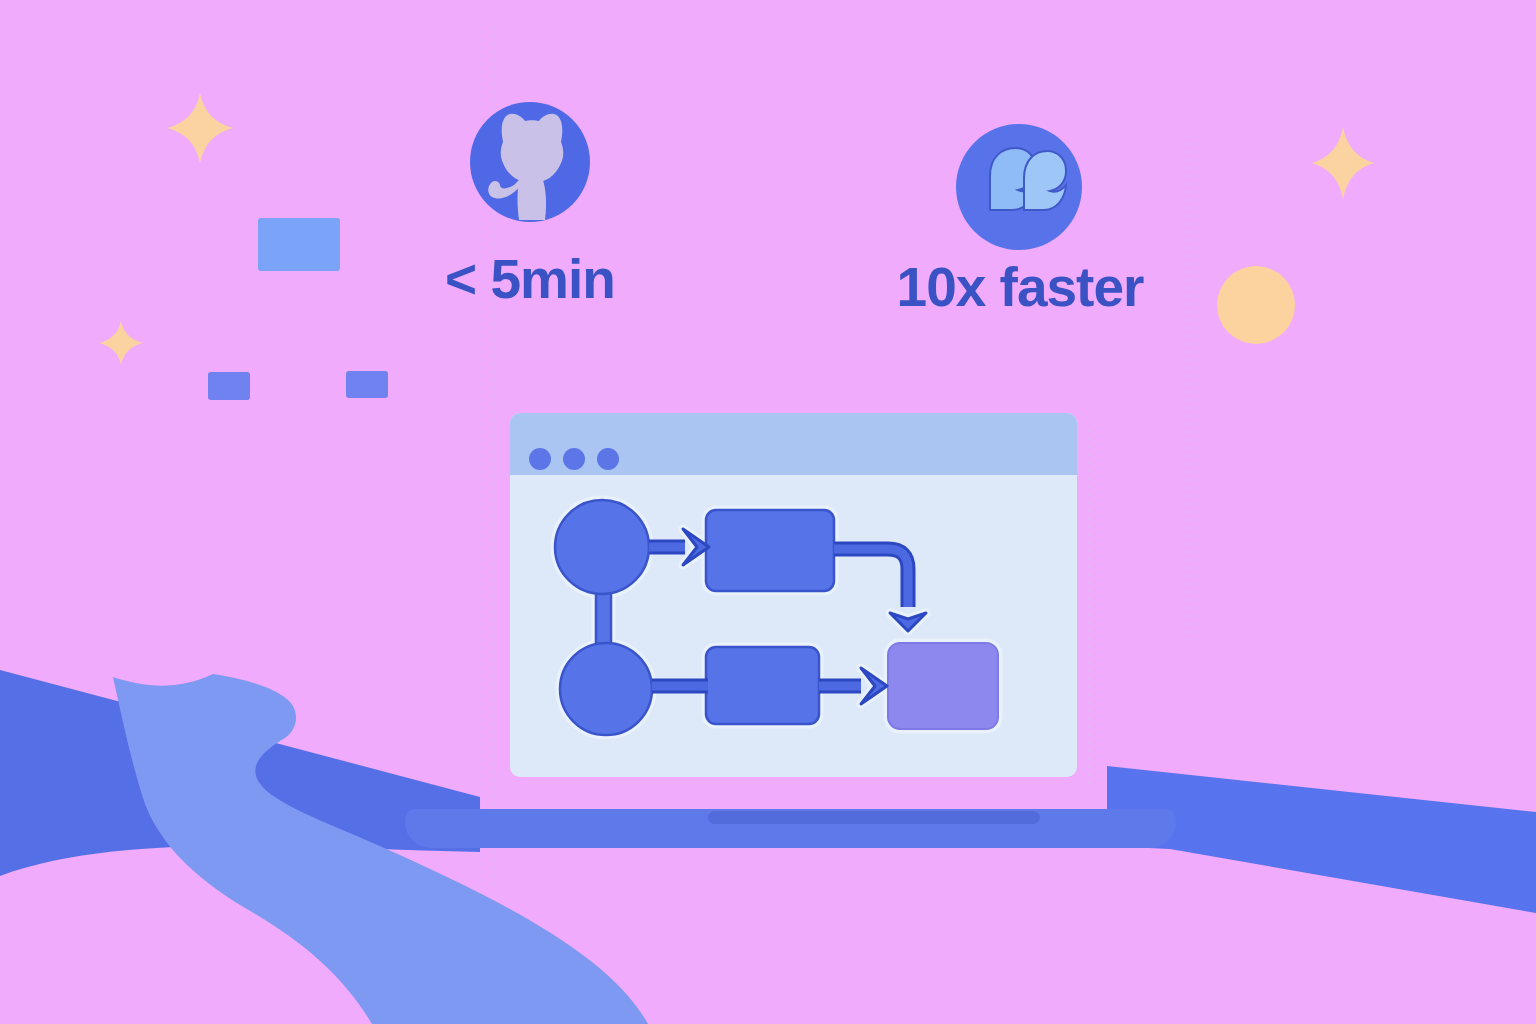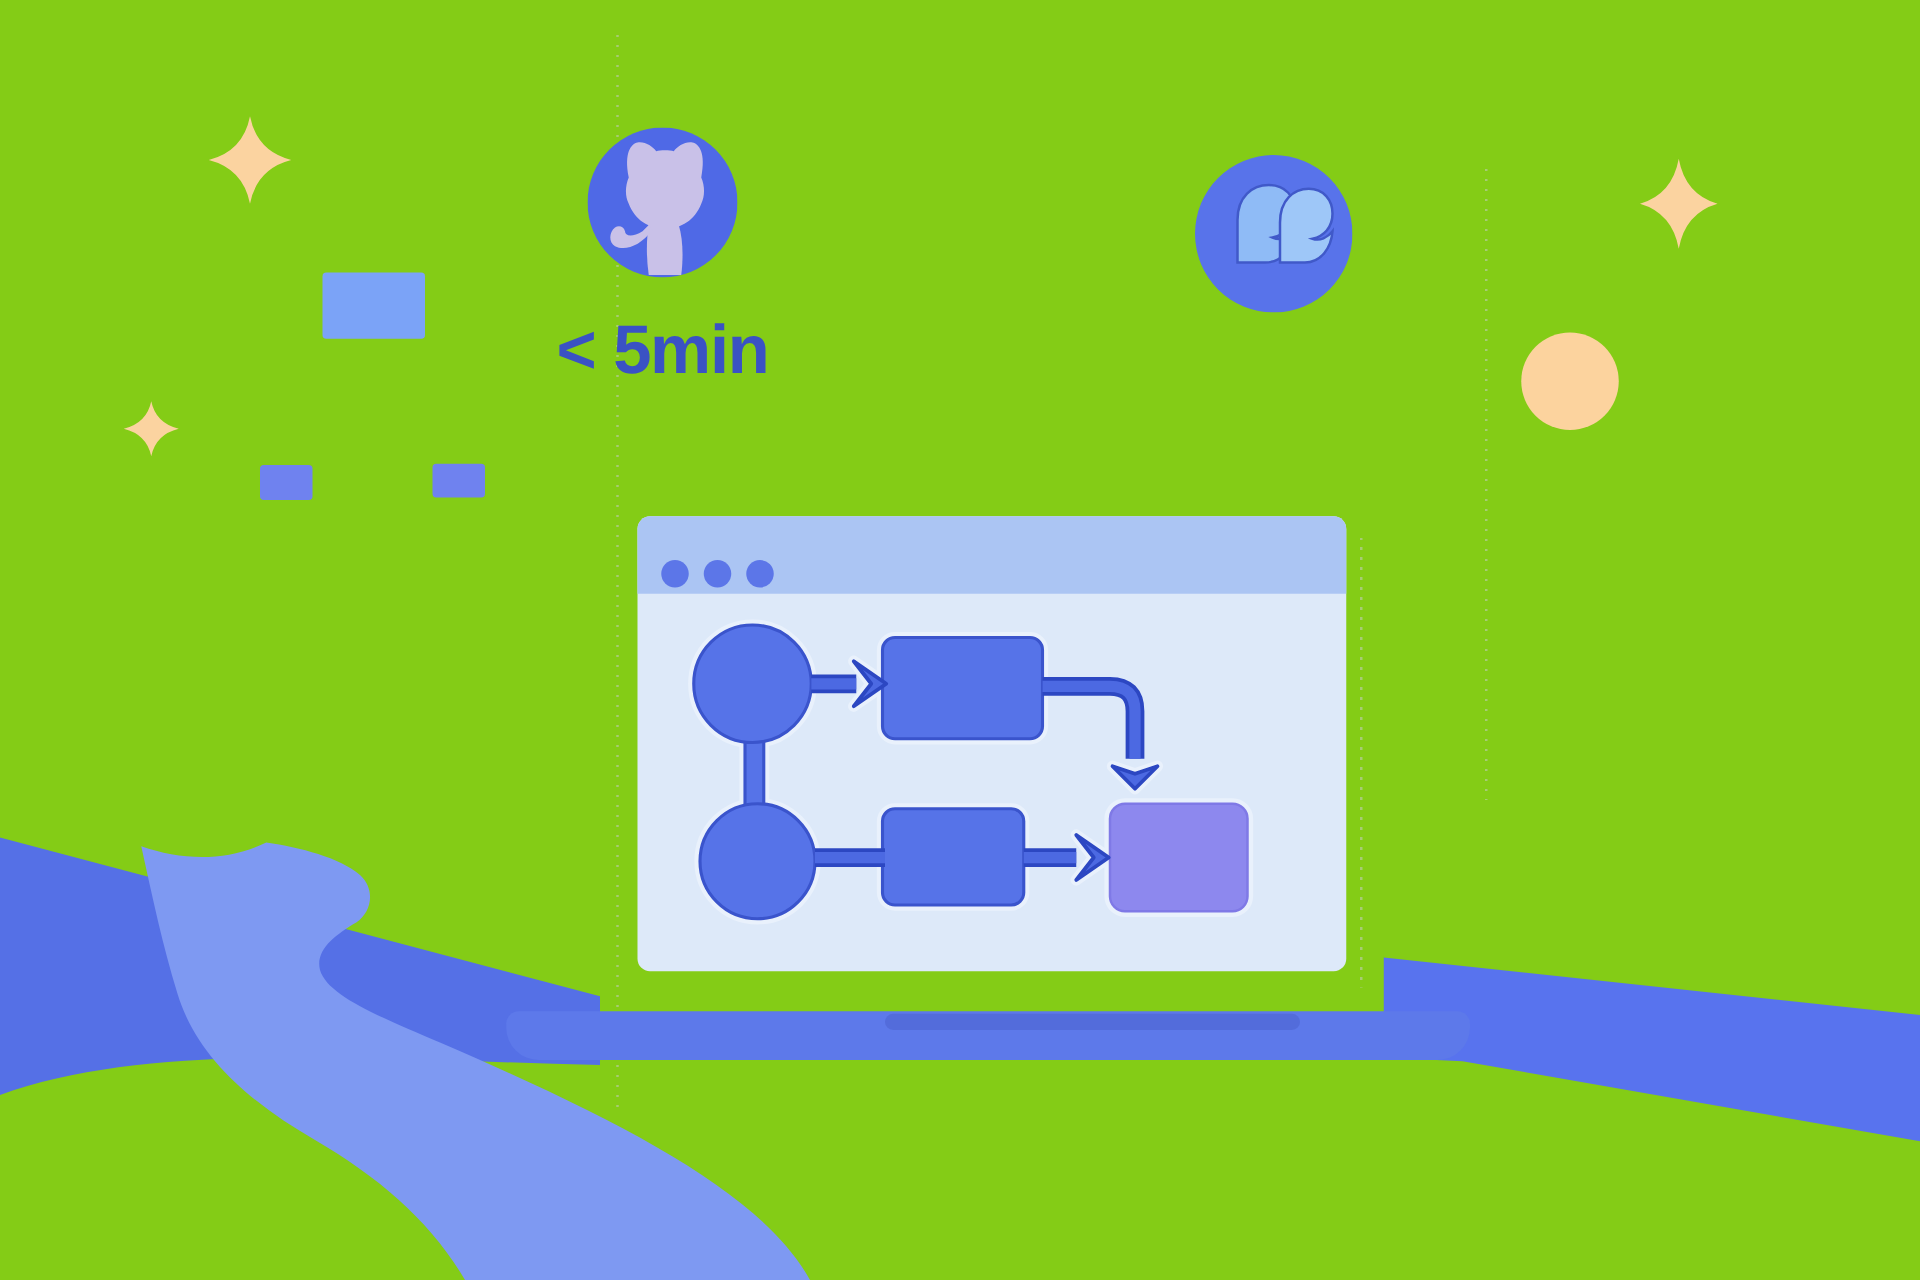--- a/index.html
+++ b/index.html
@@ -1,17 +1,17 @@
 <!DOCTYPE html>
 <html><head>
 <meta charset="utf-8">
 <style>
   html,body{margin:0;padding:0;background:#4b6770;}
   #stage{position:relative;width:1536px;height:1024px;overflow:hidden;
-         background:#84cc16;font-family:"Liberation Sans",sans-serif;}
+         background:#f0abfc;font-family:"Liberation Sans",sans-serif;}
   .abs{position:absolute;}
   .dotline{width:2px;opacity:.55;
     background-image:repeating-linear-gradient(to bottom,
       rgba(208,203,224,.85) 0 2px, transparent 2px 8px);}
   .caption{position:absolute;transform:translateX(-50%);
     color:#3a52c4;font-weight:700;font-size:55px;line-height:1;
     letter-spacing:-1px;white-space:nowrap;}
   .pxrect{position:absolute;border-radius:3px;}
   .win{position:absolute;left:510px;top:413px;width:567px;height:364px;
     background:#dde9f9;border-radius:10px;}
@@ -66,20 +66,21 @@
   </svg>
   <div class="caption" style="left:530px;top:252px;">&lt; 5min</div>
 
   <svg class="abs" style="left:956px;top:124px;" width="126" height="126" viewBox="0 0 126 126">
     <circle cx="63" cy="63" r="63" fill="#5873ea"></circle>
     <path d="M34,86 L34,52 C34,33 46,24 59,24 C72,24 80,33 80,45
              C80,57 72,64 62,66 C69,69 76,66 80,60 C79,74 70,86 56,86 Z" fill="#8fbbf6" stroke="#4059c9" stroke-width="2"></path>
     <path d="M68,86 L68,54 C68,36 79,27 91,27 C103,27 110,36 110,47
              C110,58 103,65 94,67 C100,69 106,66 110,61 C109,74 101,86 88,86 Z" fill="#9ec7f8" stroke="#4059c9" stroke-width="2"></path>
   </svg>
+  <div class="caption" style="left:1020px;top:260px;">10x faster</div>
 
   <div class="sun" style="left:1217px;top:266px;width:78px;height:78px;"></div>
 
   <svg class="abs" style="left:0;top:0;" width="1536" height="1024" viewBox="0 0 1536 1024">
     <path d="M0,670 L480,797 L480,852 C300,848 120,832 0,876 Z" fill="#5570e6"></path>
     <path d="M113,677
       C122,718 130,756 142,795
       C158,848 205,885 252,912
       C305,943 345,978 372,1024
       L648,1024

